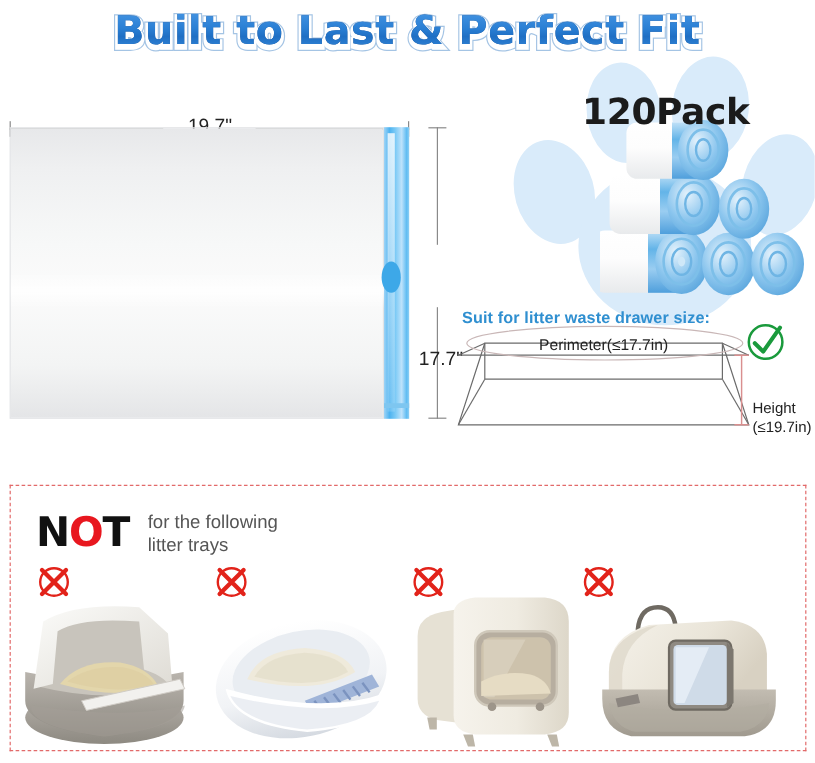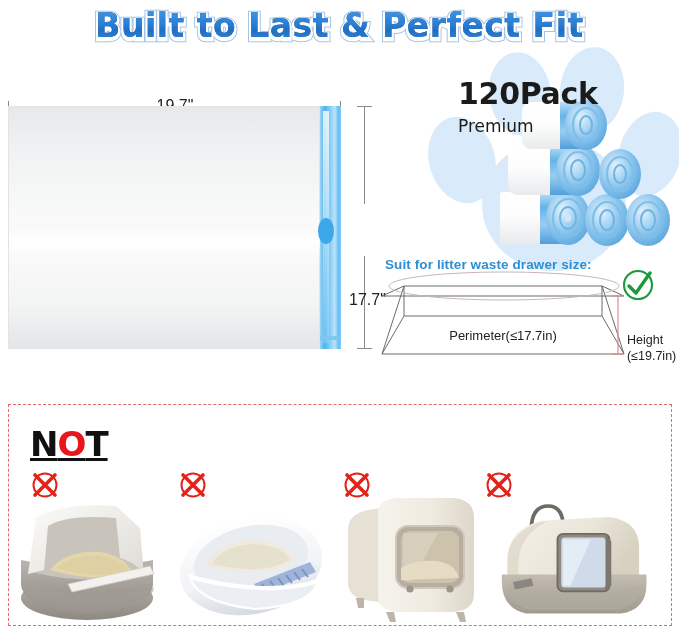--- a/index.html
+++ b/index.html
@@ -66,46 +66,46 @@
   #dim-h .tk{position:absolute;left:4px;width:15px;height:1px;background:#8a8a8a;}
   #dim-h .tk.a{top:0;}
   #dim-h .tk.b{top:242px;}
   #dim-h-label{position:absolute;left:341px;top:206px;width:54px;
     font-size:16px;color:#222;white-space:nowrap;}
 
   
   #paw{position:absolute;left:424px;top:42px;width:255px;height:240px;z-index:0;}
 
   
-  #pack-block{position:absolute;left:458px;top:78px;z-index:2;}
+  #pack-block{position:absolute;left:485px;top:78px;z-index:2;}
   #pack-count{font-size:30px;font-weight:bold;color:#1b1b1b;letter-spacing:-.3px;
     font-family:"DejaVu Sans",sans-serif;line-height:1.05;}
   #pack-materials{margin-top:6px;font-size:17px;color:#1b1b1b;line-height:1.22;
     font-family:"DejaVu Sans",sans-serif;}
   #pack-materials div{white-space:nowrap;}
 
   
   #rolls{position:absolute;left:500px;top:100px;width:179px;height:148px;z-index:1;}
 
   
   #suit-label{position:absolute;left:385px;top:257px;font-size:13.5px;font-weight:bold;
     color:#2f8fd0;letter-spacing:.1px;white-space:nowrap;z-index:3;}
   #drawer{position:absolute;left:378px;top:268px;width:250px;height:92px;z-index:2;}
   #perimeter-label{position:absolute;left:413px;top:280px;width:180px;text-align:center;
-    font-size:13px;color:#222;white-space:nowrap;z-index:3;margin-top:48px;}
+    font-size:13px;color:#222;white-space:nowrap;z-index:3;}
   #check-icon{position:absolute;left:621px;top:268px;width:34px;height:34px;z-index:3;}
   #height-label{position:absolute;left:627px;top:313px;width:52px;font-size:12.5px;color:#222;
     line-height:1.25;z-index:3;margin-top:20px;}
 
   
   #not-box{position:absolute;left:8px;top:404px;width:664px;height:222px;
     border:1.3px dashed #e26a6a;box-sizing:border-box;}
   #not-head{position:absolute;left:30px;top:424px;height:42px;z-index:2;}
   #not-word{font-size:34px;font-weight:bold;letter-spacing:-1px;color:#111;
-    font-family:"DejaVu Sans",sans-serif;line-height:40px;display:inline-block;vertical-align:top;text-decoration:underline;}
+    font-family:"DejaVu Sans",sans-serif;line-height:40px;display:inline-block;vertical-align:top;}
   #not-word .red{color:#e8171f;}
   #not-sub{display:inline-block;vertical-align:top;margin-left:11px;font-size:15.5px;
     color:#555;line-height:19px;padding-top:2px;}
   #not-sub div{white-space:nowrap;}
 
   .tray-cell{position:absolute;top:462px;width:166px;height:166px;}
   #tray-1{left:4px;} #tray-2{left:168px;} #tray-3{left:338px;} #tray-4{left:500px;}
   .x-icon{position:absolute;top:8px;width:30px;height:30px;}
   #tray-1 .x-icon{left:26px;} #tray-2 .x-icon{left:10px;}
   #tray-3 .x-icon{left:4px;}  #tray-4 .x-icon{left:-16px;}
@@ -159,21 +159,20 @@
     <ellipse cx="96" cy="52" rx="31" ry="42" transform="rotate(-8 96 52)"></ellipse>
     <ellipse cx="168" cy="48" rx="32" ry="43" transform="rotate(7 168 48)"></ellipse>
     <ellipse cx="226" cy="112" rx="31" ry="43" transform="rotate(16 226 112)"></ellipse>
     <ellipse cx="130" cy="163" rx="72" ry="66"></ellipse>
   </g>
 </svg>
 
 <div id="pack-block">
   <div id="pack-count">120Pack</div>
   <div id="pack-materials">
-    <div>Premium</div>
   </div>
 </div>
 
 <svg id="rolls" viewBox="0 0 179 148">
   <defs>
     <linearGradient id="rw" x1="0" y1="0" x2="0" y2="1">
       <stop offset="0" stop-color="#ffffff"></stop>
         <stop offset=".45" stop-color="#fdfdfd"></stop>
       <stop offset="1" stop-color="#e8eaec"></stop>
     </linearGradient>
@@ -263,20 +262,22 @@
 <div id="height-label">
   <div>Height</div>
   <div>(≤19.7in)</div>
 </div>
 
 <div id="not-box"></div>
 
 <div id="not-head">
   <span id="not-word"><span>N</span><span class="red">O</span><span>T</span></span>
   <span id="not-sub">
+    <div>for the following</div>
+    <div>litter trays</div>
   </span>
 </div>
 
 <div id="tray-1" class="tray-cell">
   <svg class="x-icon" viewBox="0 0 30 30">
     <circle cx="15" cy="15" r="11.5" fill="none" stroke="#e2231a" stroke-width="2"></circle>
     <path d="M5 5 L25 25 M25 5 L5 25" stroke="#e2231a" stroke-width="3.6" stroke-linecap="round"></path>
   </svg>
   <svg class="tray-art" viewBox="0 0 166 138">
     <defs>

